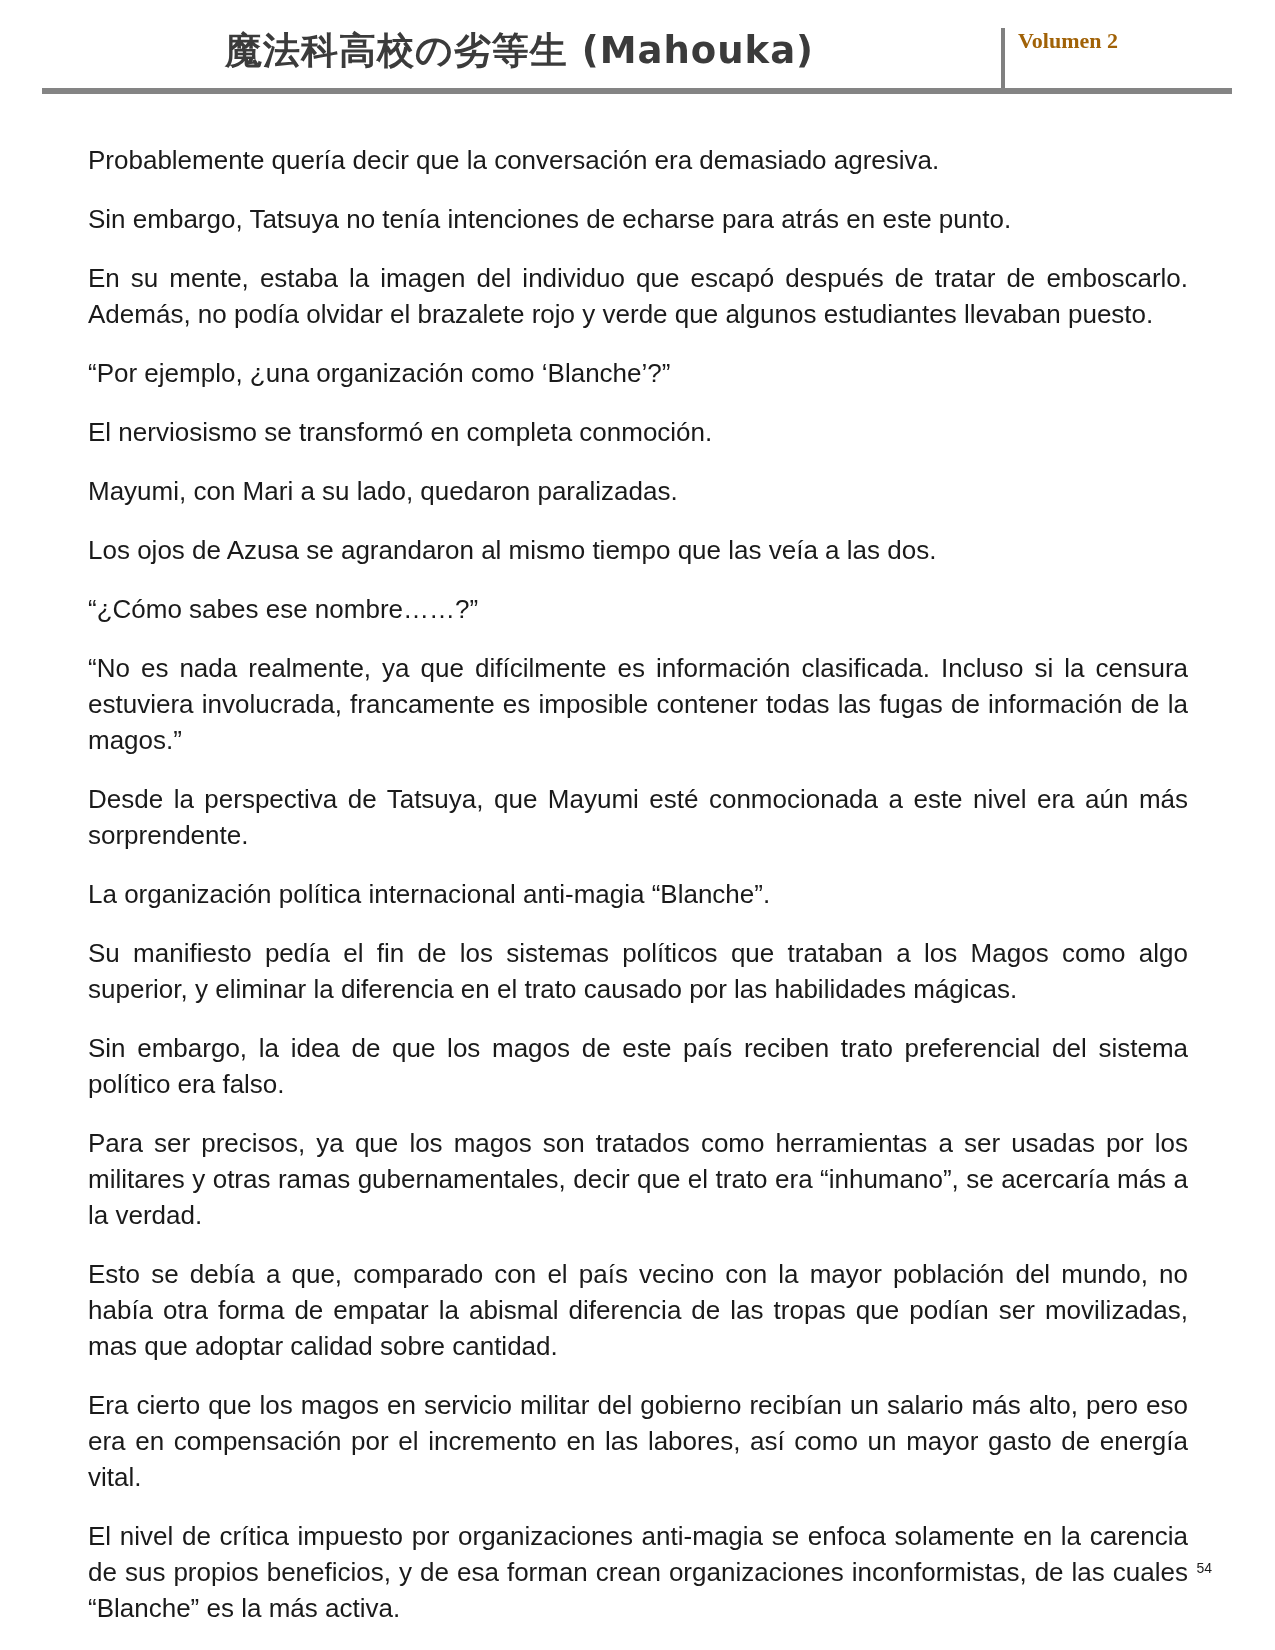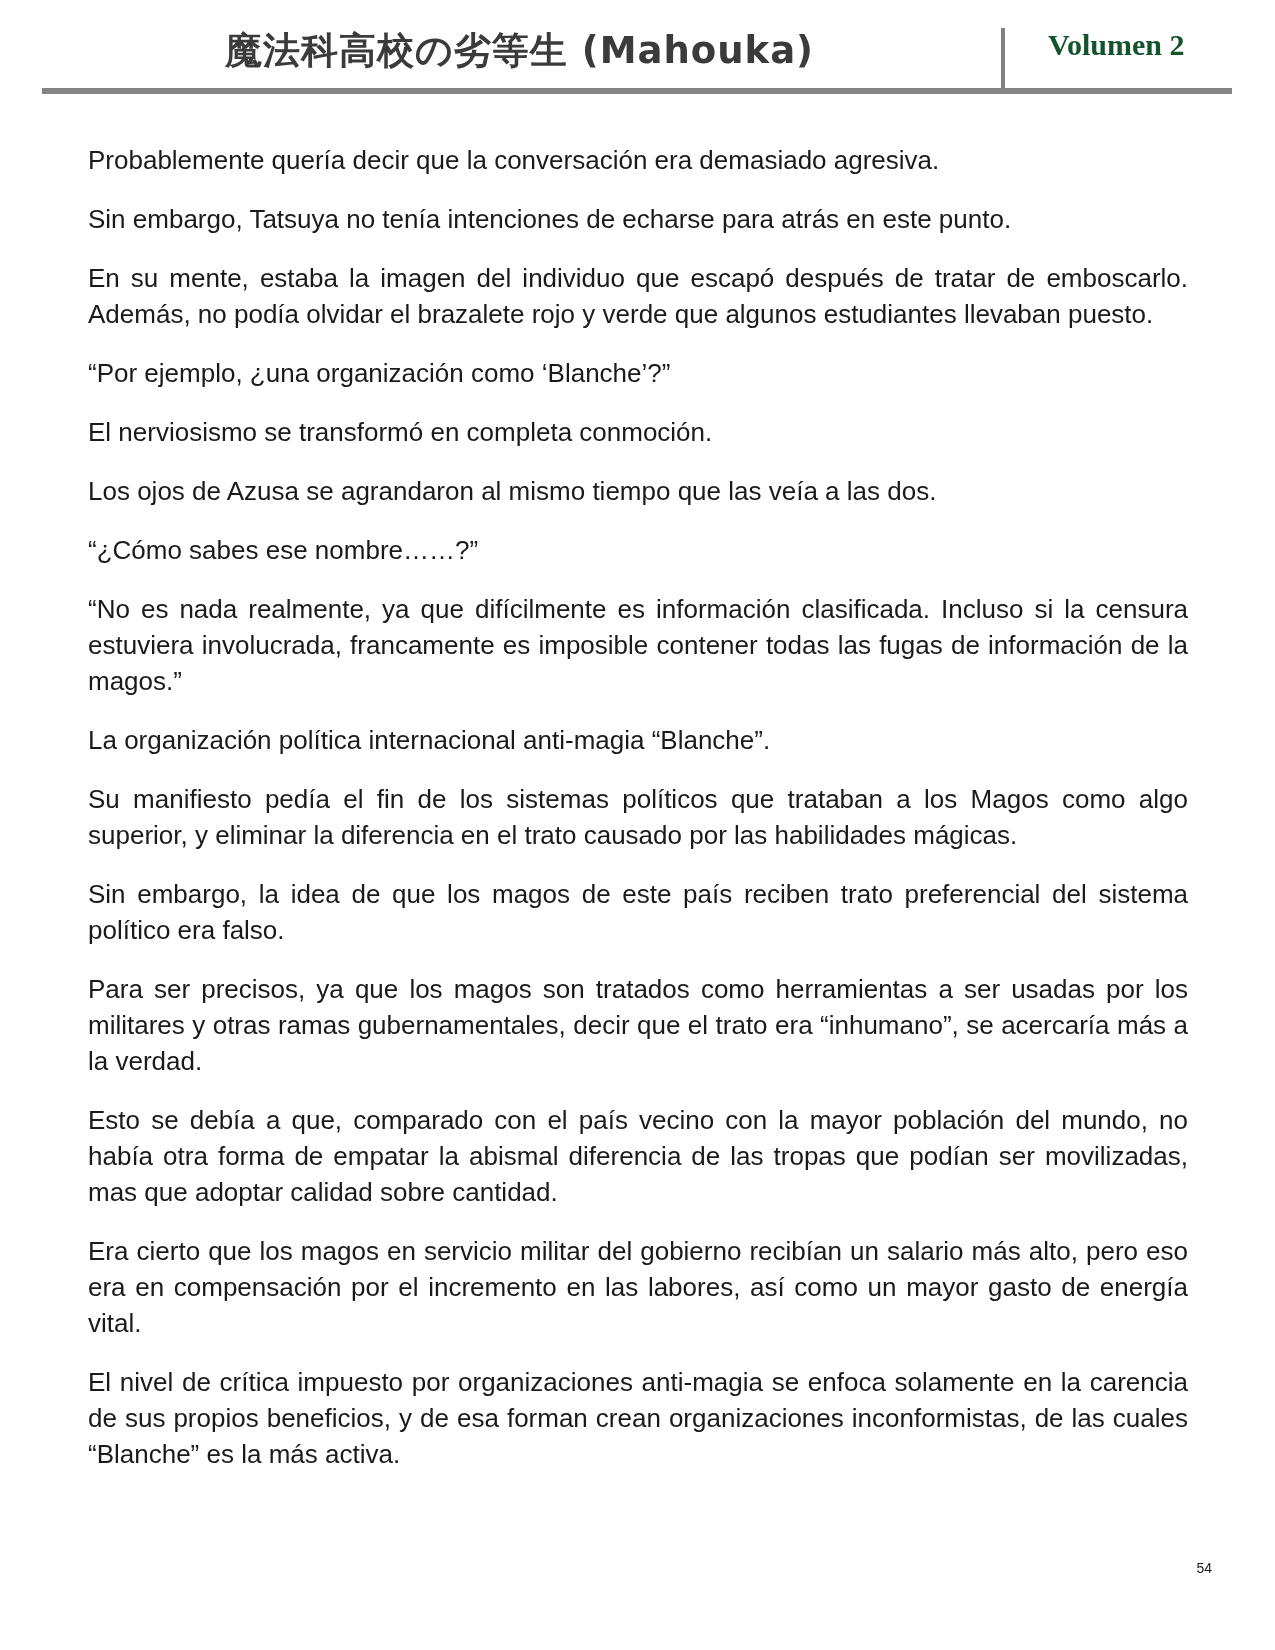--- a/index.html
+++ b/index.html
@@ -33,26 +33,26 @@
   .header-divider {
     position: absolute;
     left: 1001px;
     top: 28px;
     width: 4px;
     height: 66px;
     background: #808080;
   }
   .volume-label {
     position: absolute;
-    left: 1048px;
+    left: 1018px;
     top: 28px;
     font-family: "Liberation Serif", serif;
     font-weight: bold;
-    font-size: 30px;
-    color: #14532d;
+    font-size: 22px;
+    color: #a16207;
     white-space: nowrap;
   }
   .header-rule {
     position: absolute;
     left: 42px;
     top: 88px;
     width: 1190px;
     height: 6px;
     background: #848484;
   }
@@ -91,23 +91,25 @@
   <div class="volume-label">Volumen 2</div>
 
   <div class="header-rule"></div>
 
   <main class="body-text">
     <p>Probablemente quería decir que la conversación era demasiado agresiva.</p>
     <p>Sin embargo, Tatsuya no tenía intenciones de echarse para atrás en este punto.</p>
     <p>En su mente, estaba la imagen del individuo que escapó después de tratar de emboscarlo. Además, no podía olvidar el brazalete rojo y verde que algunos estudiantes llevaban puesto.</p>
     <p>“Por ejemplo, ¿una organización como ‘Blanche’?”</p>
     <p>El nerviosismo se transformó en completa conmoción.</p>
+    <p>Mayumi, con Mari a su lado, quedaron paralizadas.</p>
     <p>Los ojos de Azusa se agrandaron al mismo tiempo que las veía a las dos.</p>
     <p>“¿Cómo sabes ese nombre……?”</p>
     <p>“No es nada realmente, ya que difícilmente es información clasificada. Incluso si la censura estuviera involucrada, francamente es imposible contener todas las fugas de información de la magos.”</p>
+    <p>Desde la perspectiva de Tatsuya, que Mayumi esté conmocionada a este nivel era aún más sorprendente.</p>
     <p>La organización política internacional anti-magia “Blanche”.</p>
     <p>Su manifiesto pedía el fin de los sistemas políticos que trataban a los Magos como algo superior, y eliminar la diferencia en el trato causado por las habilidades mágicas.</p>
     <p>Sin embargo, la idea de que los magos de este país reciben trato preferencial del sistema político era falso.</p>
     <p>Para ser precisos, ya que los magos son tratados como herramientas a ser usadas por los militares y otras ramas gubernamentales, decir que el trato era “inhumano”, se acercaría más a la verdad.</p>
     <p>Esto se debía a que, comparado con el país vecino con la mayor población del mundo, no había otra forma de empatar la abismal diferencia de las tropas que podían ser movilizadas, mas que adoptar calidad sobre cantidad.</p>
     <p>Era cierto que los magos en servicio militar del gobierno recibían un salario más alto, pero eso era en compensación por el incremento en las labores, así como un mayor gasto de energía vital.</p>
     <p>El nivel de crítica impuesto por organizaciones anti-magia se enfoca solamente en la carencia de sus propios beneficios, y de esa forman crean organizaciones inconformistas, de las cuales “Blanche” es la más activa.</p>
   </main>
 
   <div class="page-number">54</div>

